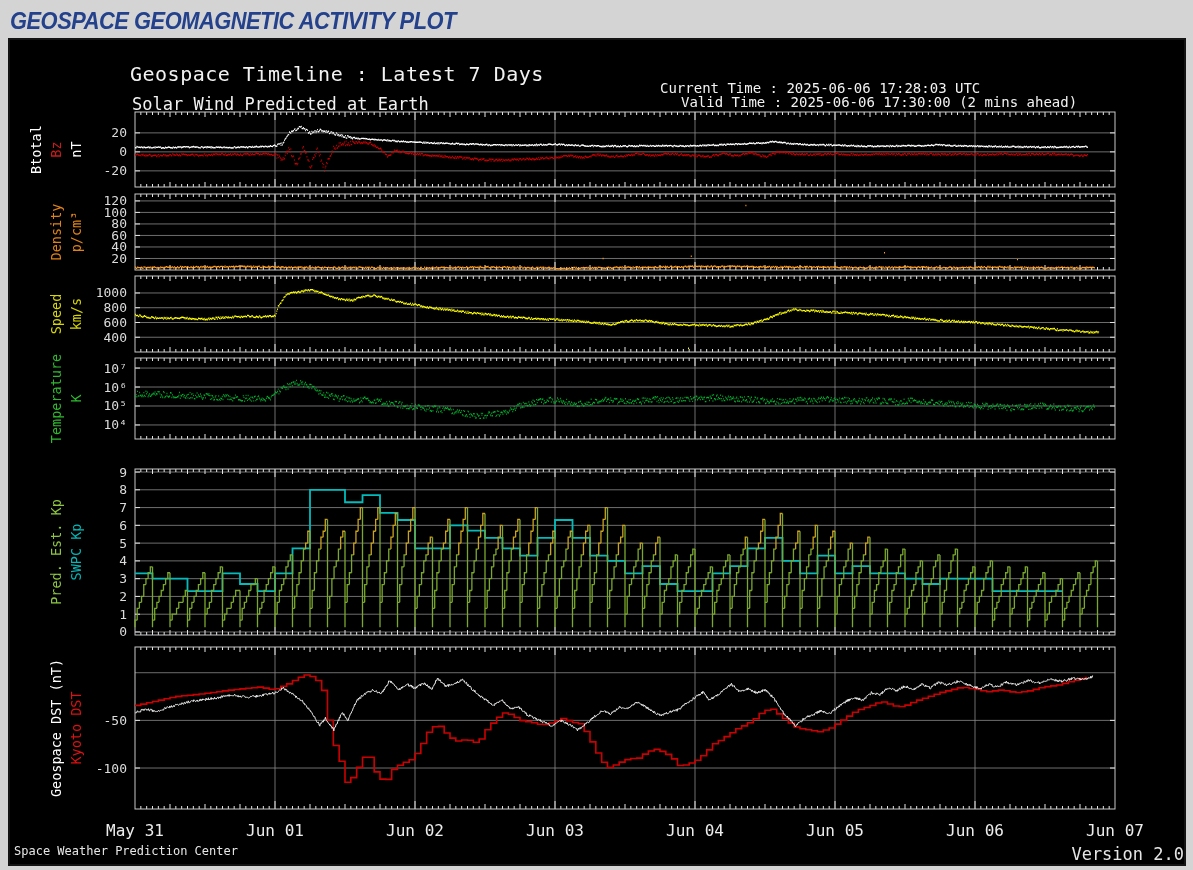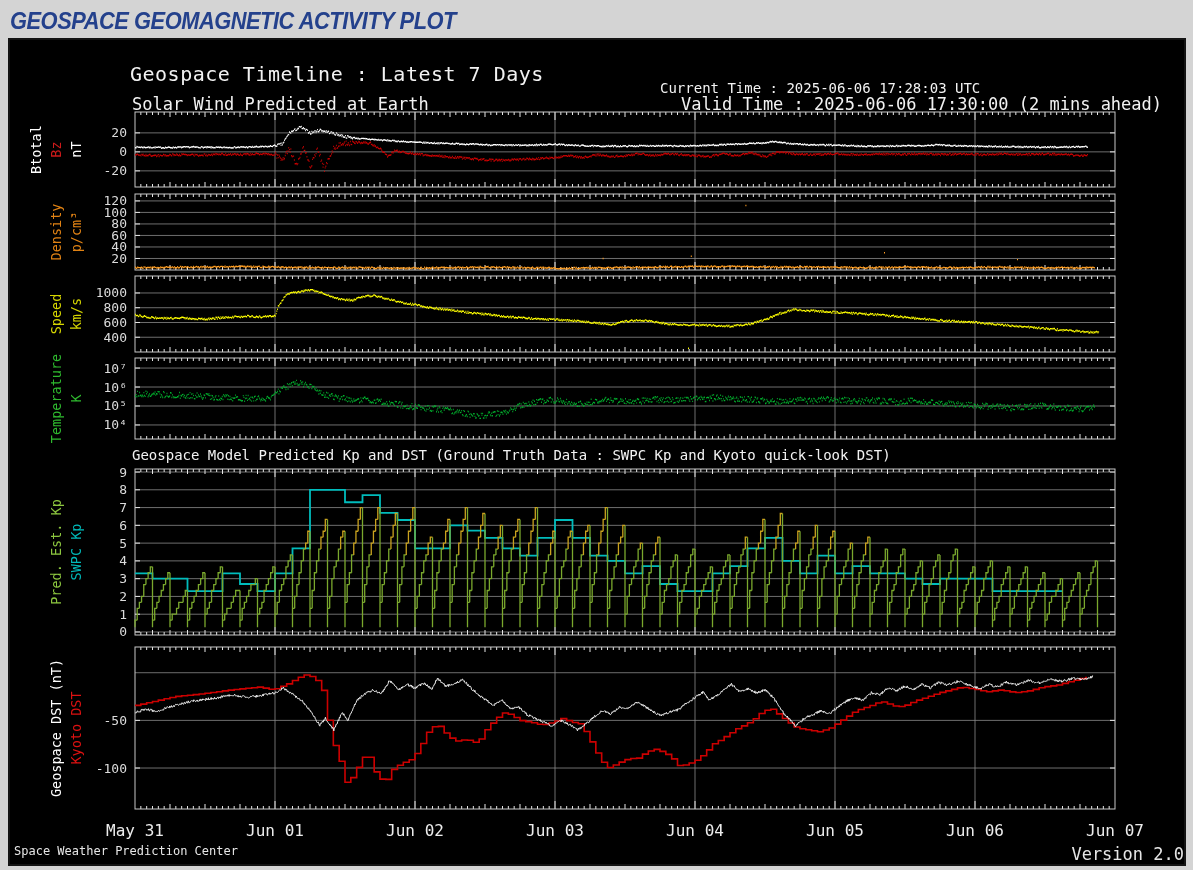--- a/index.html
+++ b/index.html
@@ -21,21 +21,21 @@
     position:absolute;left:8px;top:38px;width:1174px;height:824px;
     background:#000;border:2px solid #141414;z-index:1;
   }
   .t{
     position:absolute;color:#f2f2f2;z-index:2;white-space:pre;
     font-family:"DejaVu Sans Mono",monospace;
   }
   .main-title{left:120px;top:22px;font-size:20px;letter-spacing:0.5px;}
   .current-time{left:650px;top:28px;font-size:14px;margin-top:12px;}
   .subtitle{left:122px;top:54px;font-size:17px;}
-  .valid-time{left:671px;top:54px;font-size:17px;text-align:center;}
+  .valid-time{left:671px;top:54px;font-size:14px;text-align:center;}
   .section-title{left:122px;top:407px;font-size:14px;}
   .footer-left{left:4px;top:804px;font-size:12px;color:#e6e6e6;}
   .footer-right{right:0;top:804px;font-size:17px;color:#e6e6e6;}
   #plot-svg{position:absolute;left:0;top:0;z-index:1;}
   #plot-svg text{font-family:"DejaVu Sans Mono",monospace;}
 </style>
 </head>
 <body>
 
 <div class="page-header">
@@ -132,16 +132,15 @@
       <text x="545" y="796" text-anchor="middle" fill="#ececec" font-size="16">Jun 03</text>
       <text x="685" y="796" text-anchor="middle" fill="#ececec" font-size="16">Jun 04</text>
       <text x="825" y="796" text-anchor="middle" fill="#ececec" font-size="16">Jun 05</text>
       <text x="965" y="796" text-anchor="middle" fill="#ececec" font-size="16">Jun 06</text>
       <text x="1105" y="796" text-anchor="middle" fill="#ececec" font-size="16">Jun 07</text>
     </svg>
   <div class="t main-title">Geospace Timeline : Latest 7 Days</div>
   <div class="t current-time">Current Time : 2025-06-06 17:28:03 UTC</div>
   <div class="t subtitle">Solar Wind Predicted at Earth</div>
   <div class="t valid-time">Valid Time : 2025-06-06 17:30:00 (2 mins ahead)</div>
-  <div class="t section-title">Geospace Model Predicted Kp and DST (Ground Truth Data : SWPC Kp and Kyoto quick-look DST)</div>
   <div class="t footer-left">Space Weather Prediction Center</div>
   <div class="t footer-right">Version 2.0</div>
 </div>
 
 </body></html>

